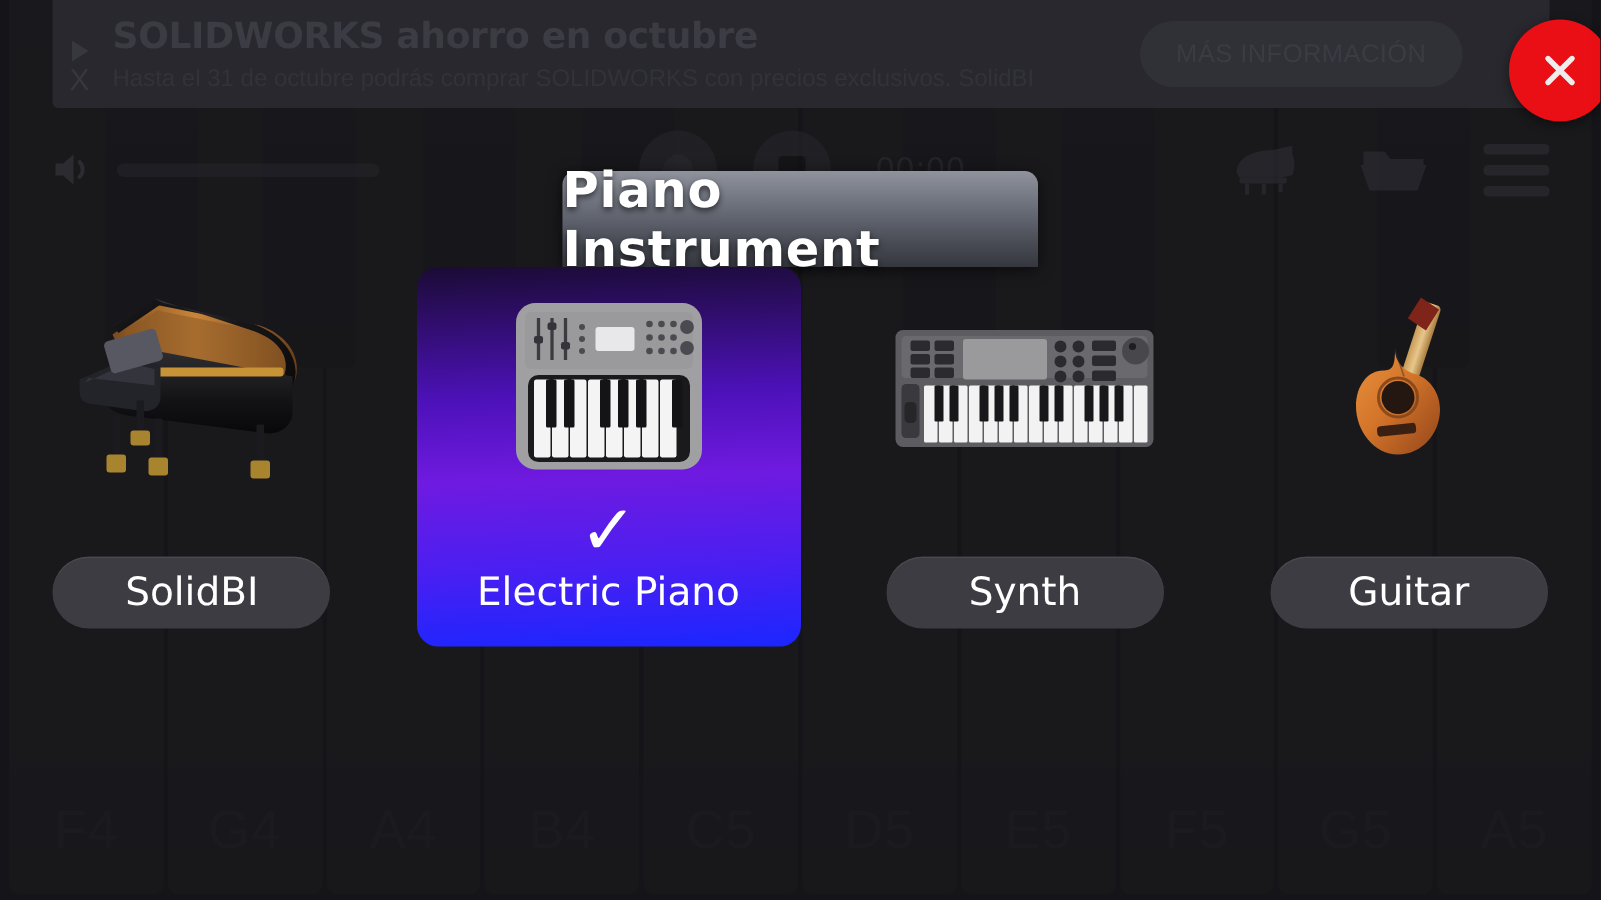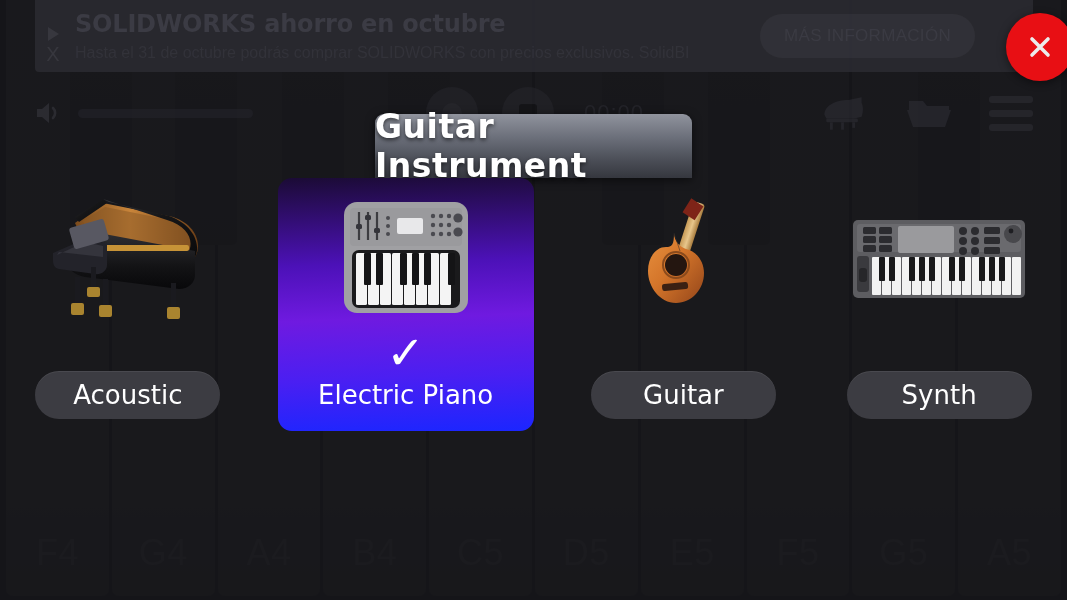--- a/index.html
+++ b/index.html
@@ -329,21 +329,21 @@
       </span>
       <span class="burger">
         <span></span>
         <span></span>
         <span></span>
       </span>
     </div>
   </div>
 
   <div id="sheet-header">
-    <span id="sheet-title">Guitar Instrument</span>
+    <span id="sheet-title">Piano Instrument</span>
   </div>
 
   <div id="grid">
 
     <div class="card">
       <div class="card-art">
         <svg width="165" height="125" viewBox="0 0 165 125">
           <defs>
             <linearGradient id="lidG" x1="0" y1="0" x2="1" y2="1">
               <stop offset="0%" stop-color="#3a3a3e"></stop>
@@ -373,21 +373,21 @@
           <rect x="30" y="82" width="5" height="30" fill="#1a1a1f"></rect>
           <rect x="58" y="84" width="5" height="30" fill="#1a1a1f"></rect>
           <rect x="126" y="88" width="5" height="28" fill="#1a1a1f"></rect>
           <rect x="26" y="108" width="13" height="12" rx="2" fill="#a9842f"></rect>
           <rect x="54" y="110" width="13" height="12" rx="2" fill="#a9842f"></rect>
           <rect x="122" y="112" width="13" height="12" rx="2" fill="#a9842f"></rect>
           <rect x="46" y="72" width="5" height="24" fill="#1a1a1f"></rect>
           <rect x="42" y="92" width="13" height="10" rx="2" fill="#a9842f"></rect>
         </svg>
       </div>
-      <div class="pill">Acoustic</div>
+      <div class="pill">SolidBI</div>
     </div>
 
     <div class="card selected">
       <div class="card-art">
         <svg width="128" height="115" viewBox="0 0 128 115">
           <rect x="2" y="2" width="124" height="111" rx="13" fill="#a0a0a3"></rect>
           <rect x="8" y="8" width="112" height="38" rx="4" fill="#9a9a9d"></rect>
           <g stroke="#3c3c40" stroke-width="2.2">
             <line x1="17" y1="12" x2="17" y2="40"></line>
             <line x1="26" y1="12" x2="26" y2="40"></line>
@@ -429,20 +429,83 @@
             <rect x="34" y="53" width="7" height="32" rx="1"></rect>
             <rect x="58" y="53" width="7" height="32" rx="1"></rect>
             <rect x="70" y="53" width="7" height="32" rx="1"></rect>
             <rect x="82" y="53" width="7" height="32" rx="1"></rect>
             <rect x="106" y="53" width="7" height="32" rx="1"></rect>
           </g>
         </svg>
       </div>
       <div class="check">✓</div>
       <div class="pill">Electric Piano</div>
+    </div>
+
+    <div class="card">
+      <div class="card-art">
+        <svg width="180" height="95" viewBox="0 0 180 95">
+          <rect x="4" y="10" width="172" height="78" rx="5" fill="#5d5d61"></rect>
+          <rect x="8" y="14" width="164" height="28" rx="3" fill="#6a6a6e"></rect>
+          <g fill="#2b2b2f">
+            <rect x="14" y="17" width="13" height="7" rx="1.5"></rect>
+              <rect x="30" y="17" width="13" height="7" rx="1.5"></rect>
+            <rect x="14" y="26" width="13" height="7" rx="1.5"></rect>
+              <rect x="30" y="26" width="13" height="7" rx="1.5"></rect>
+            <rect x="14" y="35" width="13" height="7" rx="1.5"></rect>
+              <rect x="30" y="35" width="13" height="7" rx="1.5"></rect>
+          </g>
+          <rect x="49" y="16" width="56" height="27" rx="2" fill="#9a9a9d"></rect>
+          <g fill="#2b2b2f">
+            <circle cx="114" cy="21" r="4"></circle>
+              <circle cx="126" cy="21" r="4"></circle>
+            <circle cx="114" cy="31" r="4"></circle>
+              <circle cx="126" cy="31" r="4"></circle>
+            <circle cx="114" cy="41" r="4"></circle>
+              <circle cx="126" cy="41" r="4"></circle>
+            <rect x="135" y="17" width="16" height="7" rx="1.5"></rect>
+            <rect x="135" y="27" width="16" height="7" rx="1.5"></rect>
+            <rect x="135" y="37" width="16" height="7" rx="1.5"></rect>
+          </g>
+          <circle cx="164" cy="24" r="9" fill="#48484c"></circle>
+          <circle cx="162" cy="21" r="2.4" fill="#1e1e22"></circle>
+          <rect x="8" y="46" width="12" height="36" rx="3" fill="#3a3a3e"></rect>
+          <rect x="10" y="58" width="8" height="14" rx="3" fill="#262629"></rect>
+          <g fill="#f2f2f2">
+            <rect x="23" y="47" width="9" height="38" rx="1"></rect>
+              <rect x="33" y="47" width="9" height="38" rx="1"></rect>
+            <rect x="43" y="47" width="9" height="38" rx="1"></rect>
+              <rect x="53" y="47" width="9" height="38" rx="1"></rect>
+            <rect x="63" y="47" width="9" height="38" rx="1"></rect>
+              <rect x="73" y="47" width="9" height="38" rx="1"></rect>
+            <rect x="83" y="47" width="9" height="38" rx="1"></rect>
+              <rect x="93" y="47" width="9" height="38" rx="1"></rect>
+            <rect x="103" y="47" width="9" height="38" rx="1"></rect>
+              <rect x="113" y="47" width="9" height="38" rx="1"></rect>
+            <rect x="123" y="47" width="9" height="38" rx="1"></rect>
+              <rect x="133" y="47" width="9" height="38" rx="1"></rect>
+            <rect x="143" y="47" width="9" height="38" rx="1"></rect>
+              <rect x="153" y="47" width="9" height="38" rx="1"></rect>
+            <rect x="163" y="47" width="9" height="38" rx="1"></rect>
+          </g>
+          <g fill="#18181a">
+            <rect x="30" y="47" width="6" height="24" rx="0.8"></rect>
+              <rect x="40" y="47" width="6" height="24" rx="0.8"></rect>
+            <rect x="60" y="47" width="6" height="24" rx="0.8"></rect>
+              <rect x="70" y="47" width="6" height="24" rx="0.8"></rect>
+            <rect x="80" y="47" width="6" height="24" rx="0.8"></rect>
+            <rect x="100" y="47" width="6" height="24" rx="0.8"></rect>
+              <rect x="110" y="47" width="6" height="24" rx="0.8"></rect>
+            <rect x="130" y="47" width="6" height="24" rx="0.8"></rect>
+              <rect x="140" y="47" width="6" height="24" rx="0.8"></rect>
+            <rect x="150" y="47" width="6" height="24" rx="0.8"></rect>
+          </g>
+        </svg>
+      </div>
+      <div class="pill">Synth</div>
     </div>
 
     <div class="card">
       <div class="card-art">
         <svg width="115" height="125" viewBox="0 0 115 125">
           <defs>
             <linearGradient id="gbody" x1="0" y1="0" x2="1" y2="1">
               <stop offset="0%" stop-color="#e8913f"></stop>
                 <stop offset="45%" stop-color="#d4752a"></stop>
                 <stop offset="100%" stop-color="#93451a"></stop>
@@ -457,83 +520,20 @@
           <path d="M62 4 L76 8 L72 24 L58 20 Z" fill="#7e2418" transform="rotate(18 66 14)"></path>
           <path d="M40 52 C30 52 22 62 22 76 C22 92 34 108 50 108 C66 108 78 94 78 78 C78 66 70 56 60 54 C54 52 48 46 48 38 C48 50 46 52 40 52 Z" fill="url(#gbody)"></path>
           <ellipse cx="50" cy="70" rx="11" ry="11" fill="#241610"></ellipse>
           <ellipse cx="50" cy="70" rx="13" ry="13" fill="none" stroke="#8a4a1c" stroke-width="2"></ellipse>
           <rect x="36" y="88" width="26" height="7" rx="2.5" fill="#3a2013" transform="rotate(-6 49 91)"></rect>
           <path d="M48 38 L54 56" stroke="#2c2c2e" stroke-width="1" opacity="0.5"></path>
         </svg>
       </div>
       <div class="pill">Guitar</div>
     </div>
-
-    <div class="card">
-      <div class="card-art">
-        <svg width="180" height="95" viewBox="0 0 180 95">
-          <rect x="4" y="10" width="172" height="78" rx="5" fill="#5d5d61"></rect>
-          <rect x="8" y="14" width="164" height="28" rx="3" fill="#6a6a6e"></rect>
-          <g fill="#2b2b2f">
-            <rect x="14" y="17" width="13" height="7" rx="1.5"></rect>
-              <rect x="30" y="17" width="13" height="7" rx="1.5"></rect>
-            <rect x="14" y="26" width="13" height="7" rx="1.5"></rect>
-              <rect x="30" y="26" width="13" height="7" rx="1.5"></rect>
-            <rect x="14" y="35" width="13" height="7" rx="1.5"></rect>
-              <rect x="30" y="35" width="13" height="7" rx="1.5"></rect>
-          </g>
-          <rect x="49" y="16" width="56" height="27" rx="2" fill="#9a9a9d"></rect>
-          <g fill="#2b2b2f">
-            <circle cx="114" cy="21" r="4"></circle>
-              <circle cx="126" cy="21" r="4"></circle>
-            <circle cx="114" cy="31" r="4"></circle>
-              <circle cx="126" cy="31" r="4"></circle>
-            <circle cx="114" cy="41" r="4"></circle>
-              <circle cx="126" cy="41" r="4"></circle>
-            <rect x="135" y="17" width="16" height="7" rx="1.5"></rect>
-            <rect x="135" y="27" width="16" height="7" rx="1.5"></rect>
-            <rect x="135" y="37" width="16" height="7" rx="1.5"></rect>
-          </g>
-          <circle cx="164" cy="24" r="9" fill="#48484c"></circle>
-          <circle cx="162" cy="21" r="2.4" fill="#1e1e22"></circle>
-          <rect x="8" y="46" width="12" height="36" rx="3" fill="#3a3a3e"></rect>
-          <rect x="10" y="58" width="8" height="14" rx="3" fill="#262629"></rect>
-          <g fill="#f2f2f2">
-            <rect x="23" y="47" width="9" height="38" rx="1"></rect>
-              <rect x="33" y="47" width="9" height="38" rx="1"></rect>
-            <rect x="43" y="47" width="9" height="38" rx="1"></rect>
-              <rect x="53" y="47" width="9" height="38" rx="1"></rect>
-            <rect x="63" y="47" width="9" height="38" rx="1"></rect>
-              <rect x="73" y="47" width="9" height="38" rx="1"></rect>
-            <rect x="83" y="47" width="9" height="38" rx="1"></rect>
-              <rect x="93" y="47" width="9" height="38" rx="1"></rect>
-            <rect x="103" y="47" width="9" height="38" rx="1"></rect>
-              <rect x="113" y="47" width="9" height="38" rx="1"></rect>
-            <rect x="123" y="47" width="9" height="38" rx="1"></rect>
-              <rect x="133" y="47" width="9" height="38" rx="1"></rect>
-            <rect x="143" y="47" width="9" height="38" rx="1"></rect>
-              <rect x="153" y="47" width="9" height="38" rx="1"></rect>
-            <rect x="163" y="47" width="9" height="38" rx="1"></rect>
-          </g>
-          <g fill="#18181a">
-            <rect x="30" y="47" width="6" height="24" rx="0.8"></rect>
-              <rect x="40" y="47" width="6" height="24" rx="0.8"></rect>
-            <rect x="60" y="47" width="6" height="24" rx="0.8"></rect>
-              <rect x="70" y="47" width="6" height="24" rx="0.8"></rect>
-            <rect x="80" y="47" width="6" height="24" rx="0.8"></rect>
-            <rect x="100" y="47" width="6" height="24" rx="0.8"></rect>
-              <rect x="110" y="47" width="6" height="24" rx="0.8"></rect>
-            <rect x="130" y="47" width="6" height="24" rx="0.8"></rect>
-              <rect x="140" y="47" width="6" height="24" rx="0.8"></rect>
-            <rect x="150" y="47" width="6" height="24" rx="0.8"></rect>
-          </g>
-        </svg>
-      </div>
-      <div class="pill">Synth</div>
-    </div>
   </div>
 
   <div id="ad-banner">
     <div id="ad-marks">
       <span class="ad-tri"></span>
       <span class="ad-x">X</span>
     </div>
     <div id="ad-text">
       <div id="ad-title">SOLIDWORKS ahorro en octubre</div>
       <div id="ad-sub">Hasta el 31 de octubre podrás comprar SOLIDWORKS con precios exclusivos. SolidBI</div>

